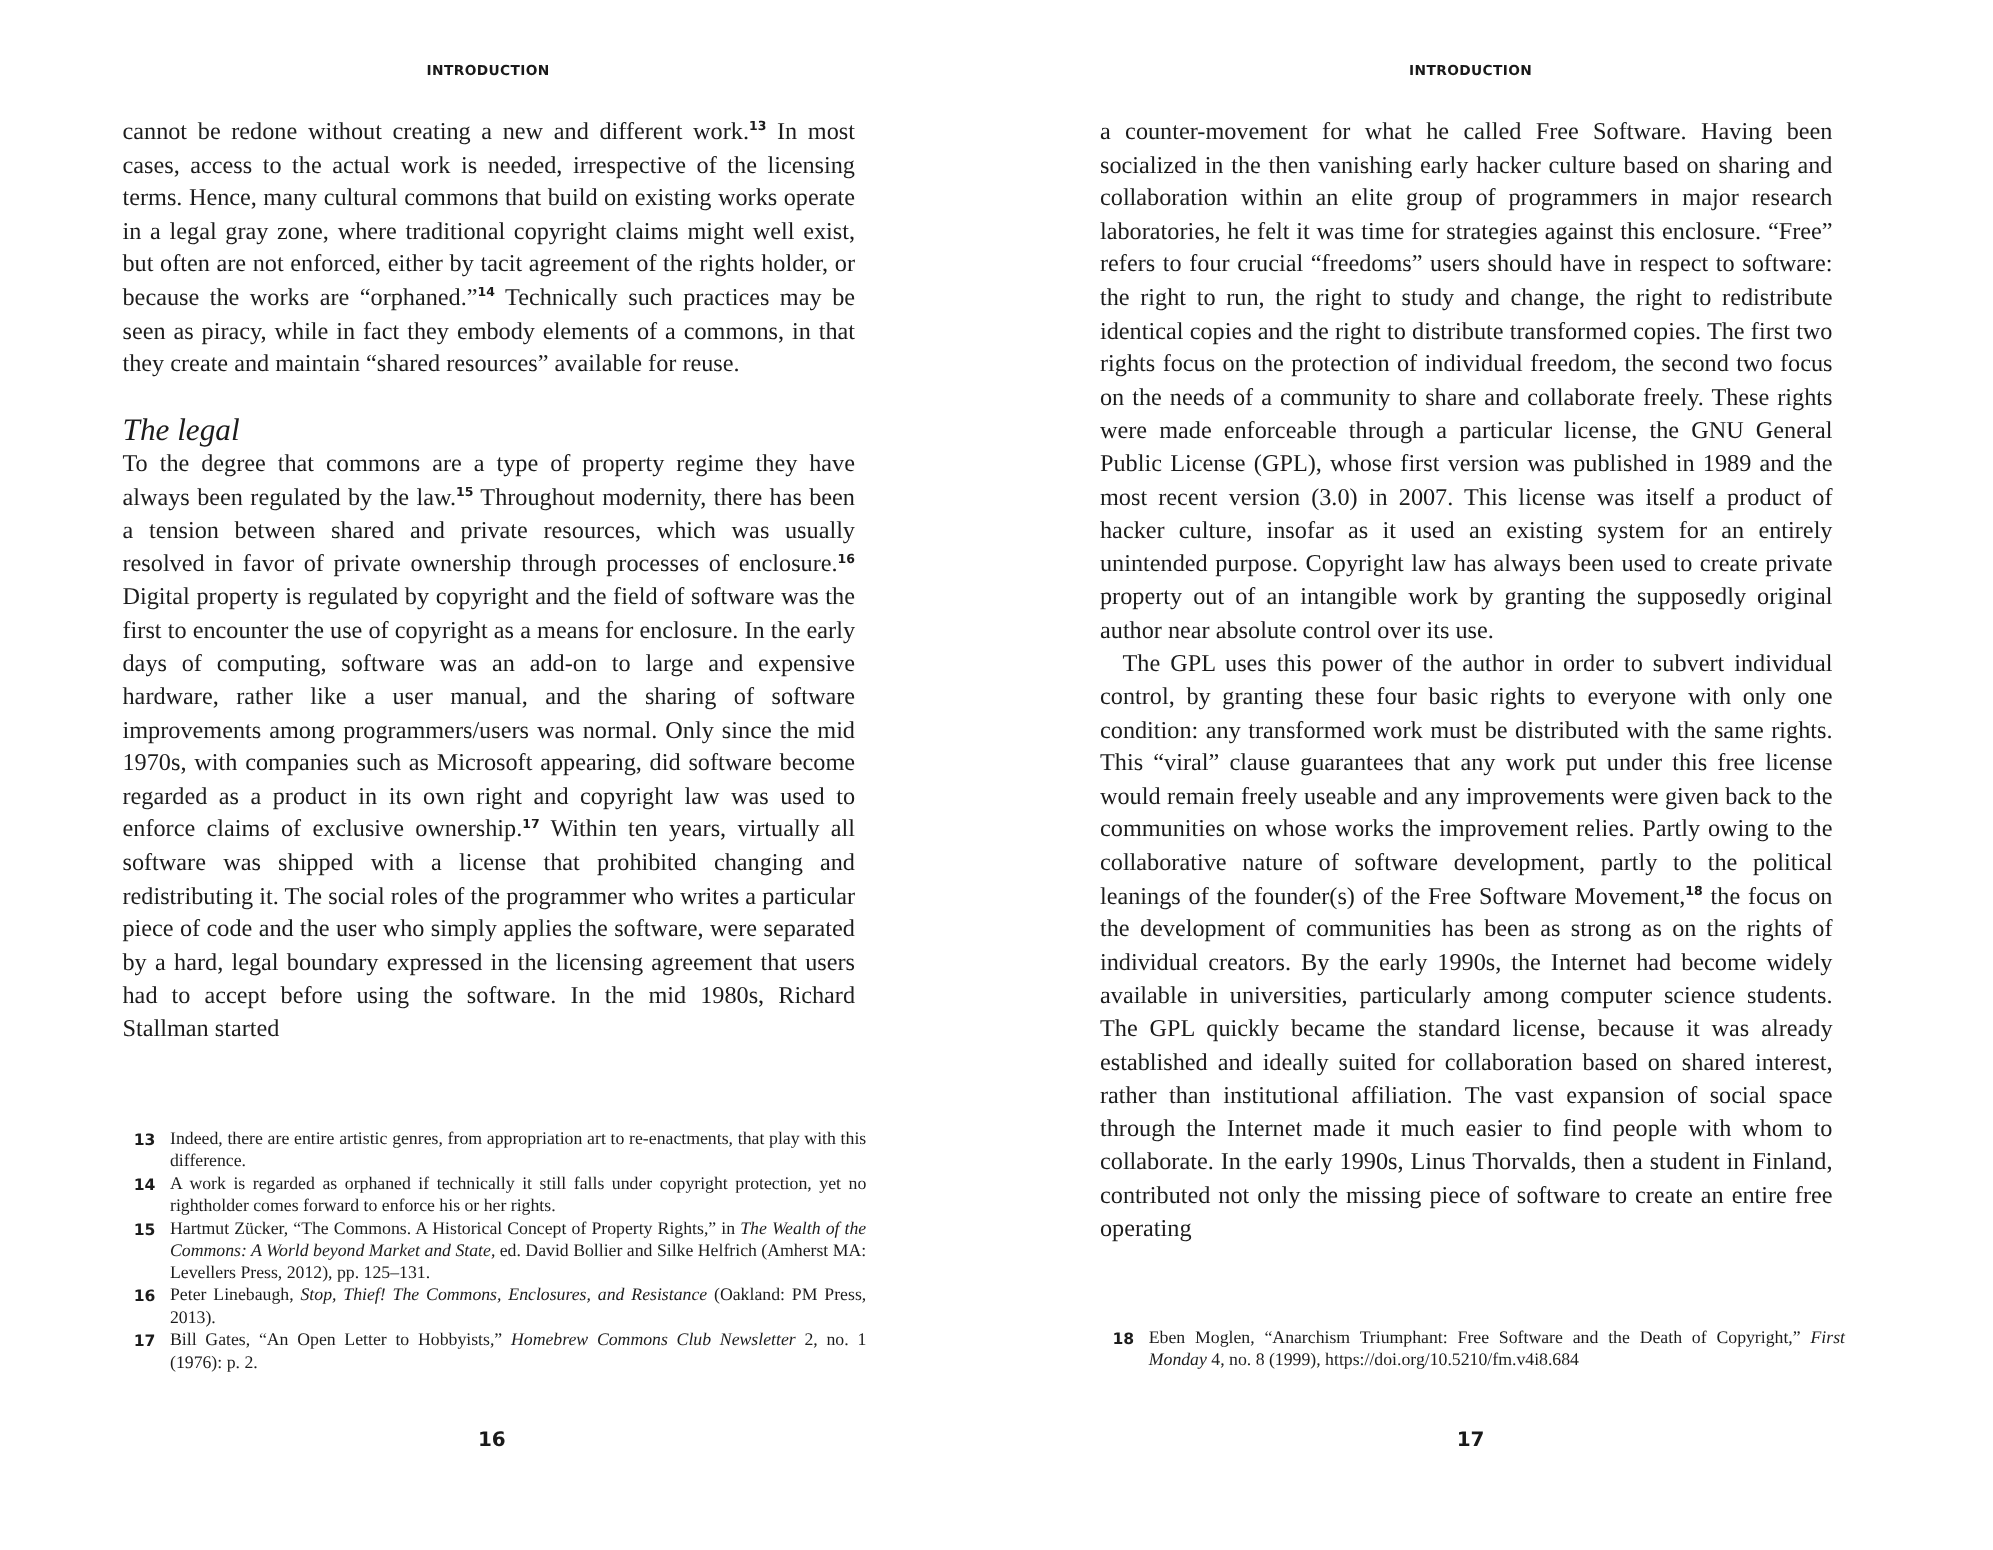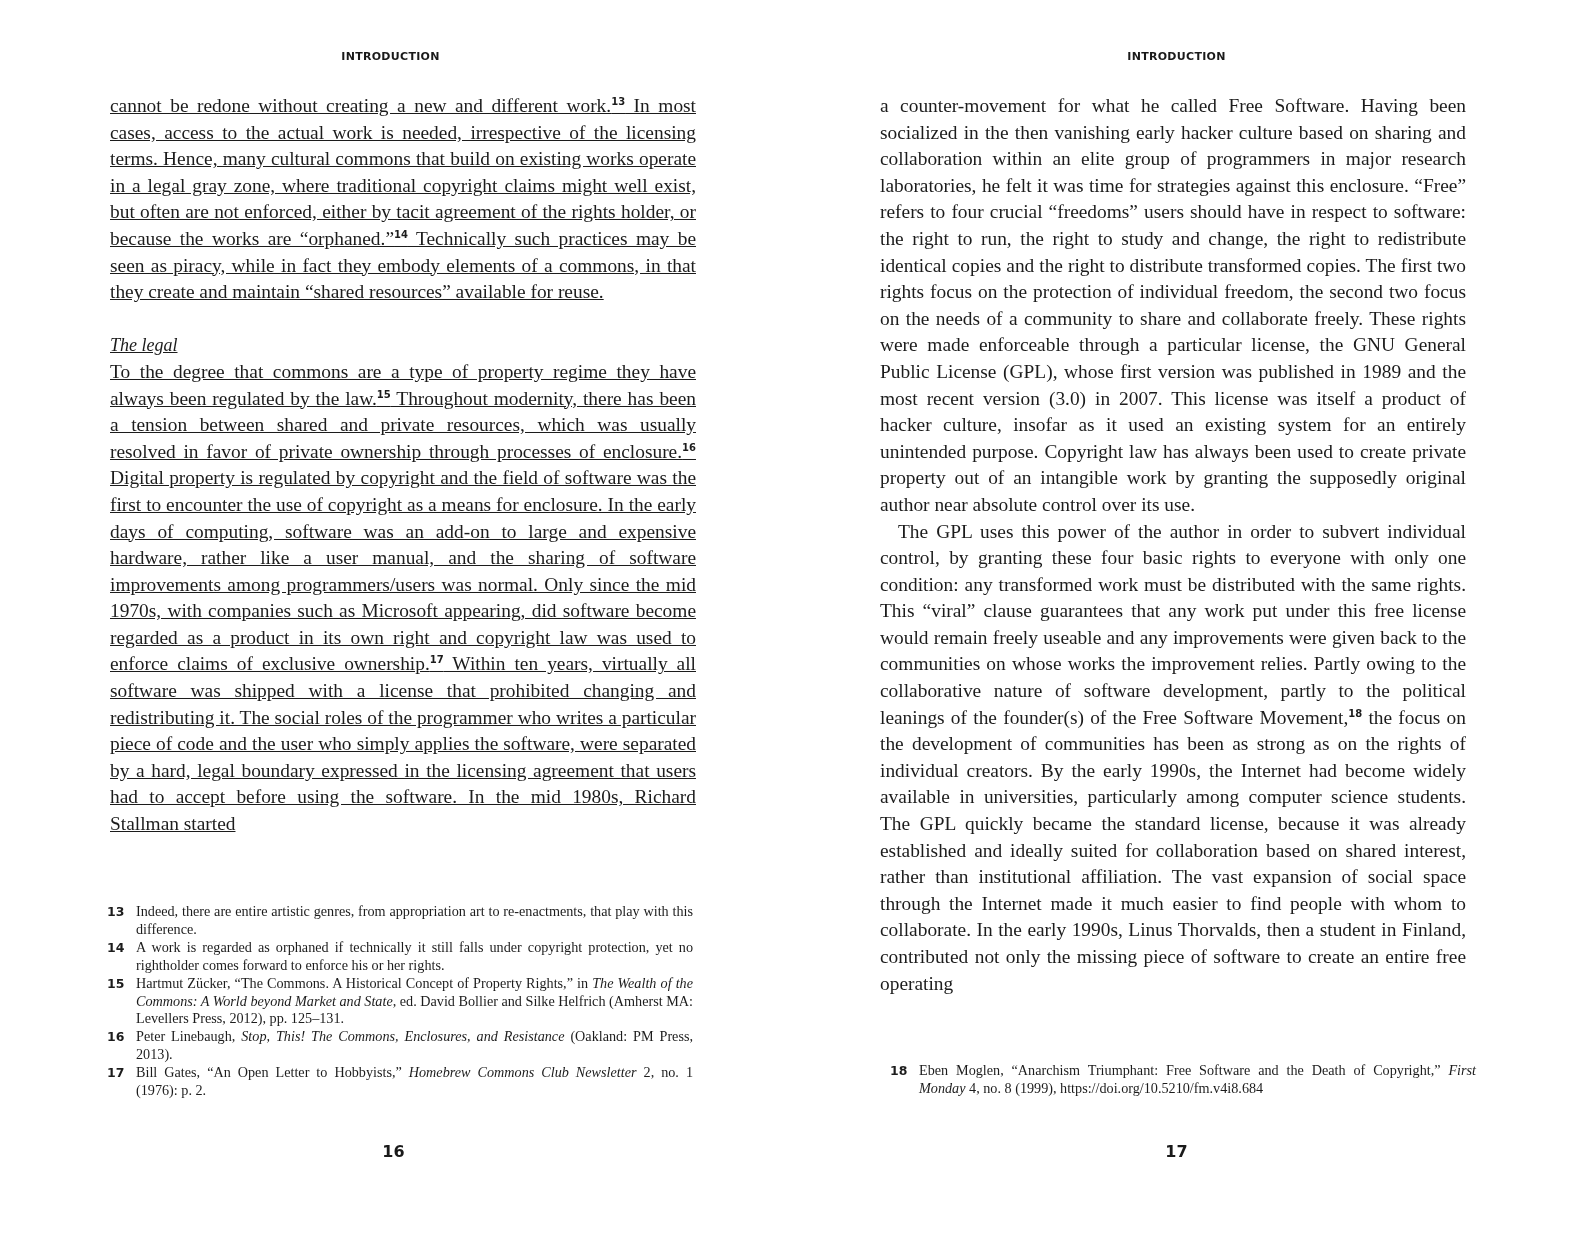--- a/index.html
+++ b/index.html
@@ -13,26 +13,26 @@
       font-family: "DejaVu Sans", sans-serif; font-weight: bold; font-size: 11px;
       letter-spacing: 0.3px; color: #1a1a1a;
     }
     .page.left .running-head { left: -8px; }
     .page.right .running-head { left: -19px; }
     .body-text {
       position: absolute; top: 93px; width: 586px;
       font-family: "Liberation Serif", serif; font-size: 19.4px; line-height: 26.6px;
       text-align: justify; color: #1c1c1c;
     }
-    .page.left .body-text { left: 110px; text-decoration: underline; }
+    .page.left .body-text { left: 98px; }
     .page.right .body-text { left: 83px; }
     .body-text p { margin: 0; hyphens: auto; }
     .body-text p.indent { text-indent: 18px; }
     .body-text h3 {
-      font-style: italic; font-weight: normal; font-size: 18px; line-height: 26.6px;
+      font-style: italic; font-weight: normal; font-size: 25px; line-height: 26.6px;
       margin-top: 26.6px;
     }
     sup {
       font-family: "DejaVu Sans", sans-serif; font-weight: bold; font-size: 10px;
       vertical-align: 0; position: relative; top: -7px; line-height: 0;
     }
     .footnotes {
       position: absolute; width: 586px;
       font-family: "Liberation Serif", serif; font-size: 14.2px; line-height: 17.8px;
       color: #1c1c1c;
@@ -70,21 +70,21 @@
       <div class="fn">
         <span class="fn-num">14</span>
         <span class="fn-text">A work is regarded as orphaned if technically it still falls under copyright protection, yet no rightholder comes forward to enforce his or her rights.</span>
       </div>
       <div class="fn">
         <span class="fn-num">15</span>
         <span class="fn-text">Hartmut Zücker, “The Commons. A Historical Concept of Property Rights,” in <i>The Wealth of the Commons: A World beyond Market and State</i>, ed. David Bollier and Silke Helfrich (Amherst MA: Levellers Press, 2012), pp. 125–131.</span>
       </div>
       <div class="fn">
         <span class="fn-num">16</span>
-        <span class="fn-text">Peter Linebaugh, <i>Stop, This! The Commons, Enclosures, and Resistance</i> (Oakland: PM Press, 2013).</span>
+        <span class="fn-text">Peter Linebaugh, <i>Stop, Thief! The Commons, Enclosures, and Resistance</i> (Oakland: PM Press, 2013).</span>
       </div>
       <div class="fn">
         <span class="fn-num">17</span>
         <span class="fn-text">Bill Gates, “An Open Letter to Hobbyists,” <i>Homebrew Commons Club Newsletter</i> 2, no. 1 (1976): p. 2.</span>
       </div>
     </div>
   <div class="folio">16</div>
 </div>
 
 <div class="page right">

